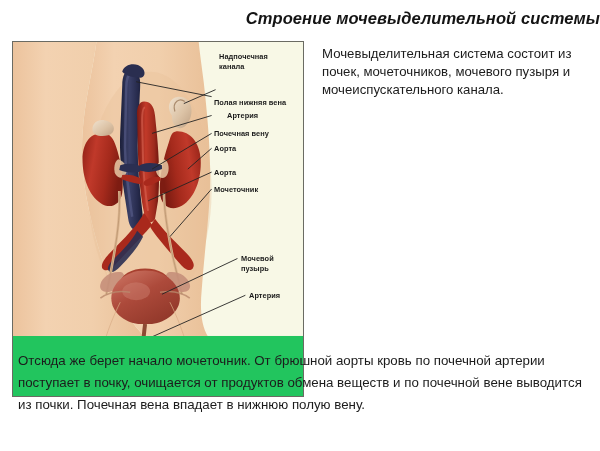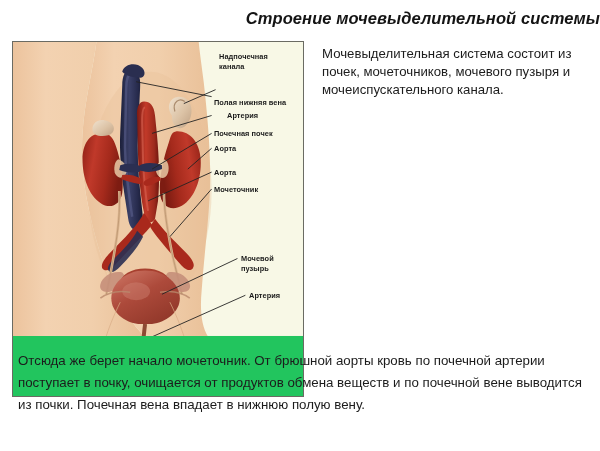--- a/index.html
+++ b/index.html
@@ -280,21 +280,21 @@
 
   <div class="fig-label" style="left:206px; top:10px;">
     <div>Надпочечная</div>
     <div>канала</div>
   </div>
 
   <div class="fig-label" style="left:201px; top:56px;">Полая нижняя вена</div>
 
   <div class="fig-label" style="left:214px; top:69px;">Артерия</div>
 
-  <div class="fig-label" style="left:201px; top:87px;">Почечная почек</div>
+  <div class="fig-label" style="left:201px; top:87px;">Почечная вену</div>
 
   <div class="fig-label" style="left:201px; top:102px;">Аорта</div>
 
   <div class="fig-label" style="left:201px; top:126px;">Аорта</div>
 
   <div class="fig-label" style="left:201px; top:143px;">Мочеточник</div>
 
   <div class="fig-label" style="left:228px; top:212px;">
     <div>Мочевой</div>
     <div>пузырь</div>

